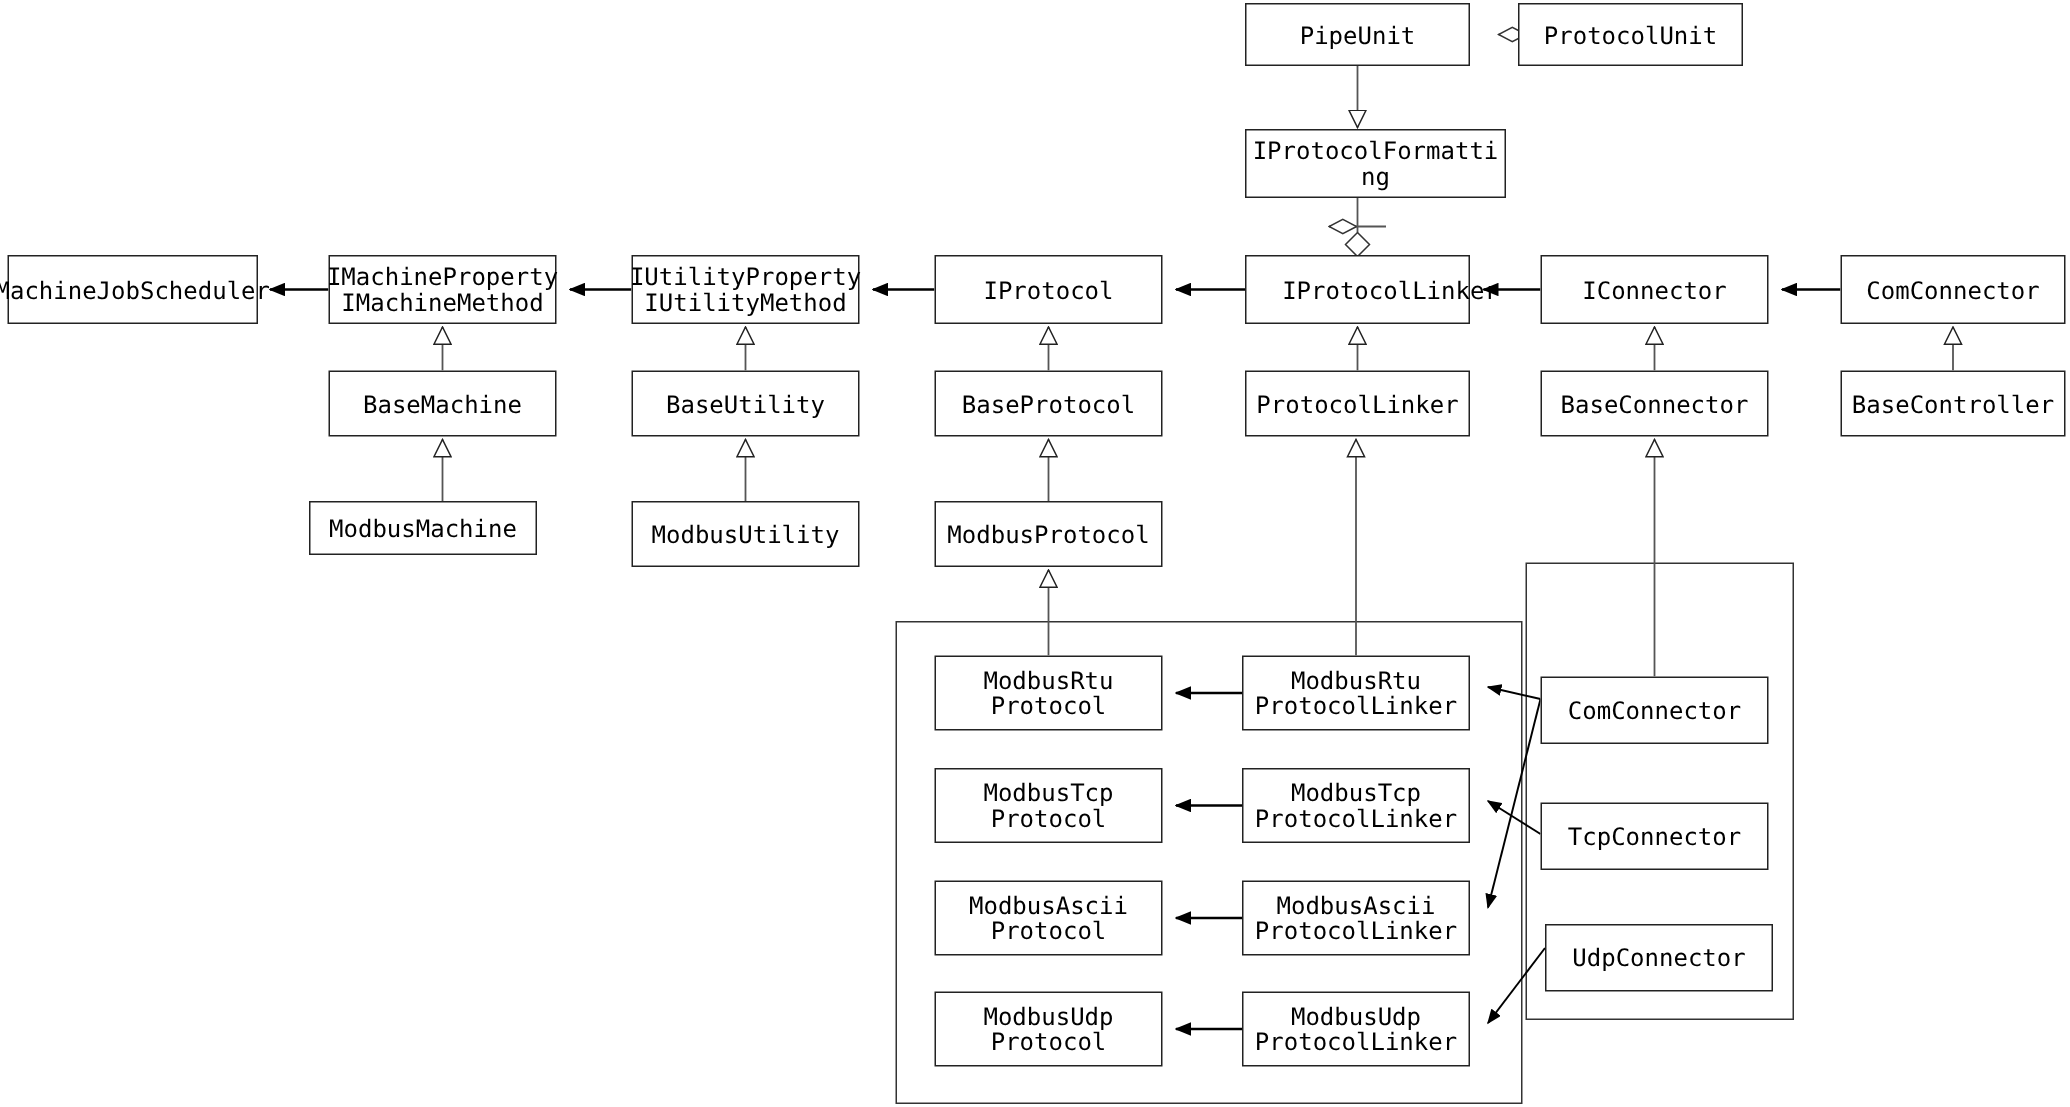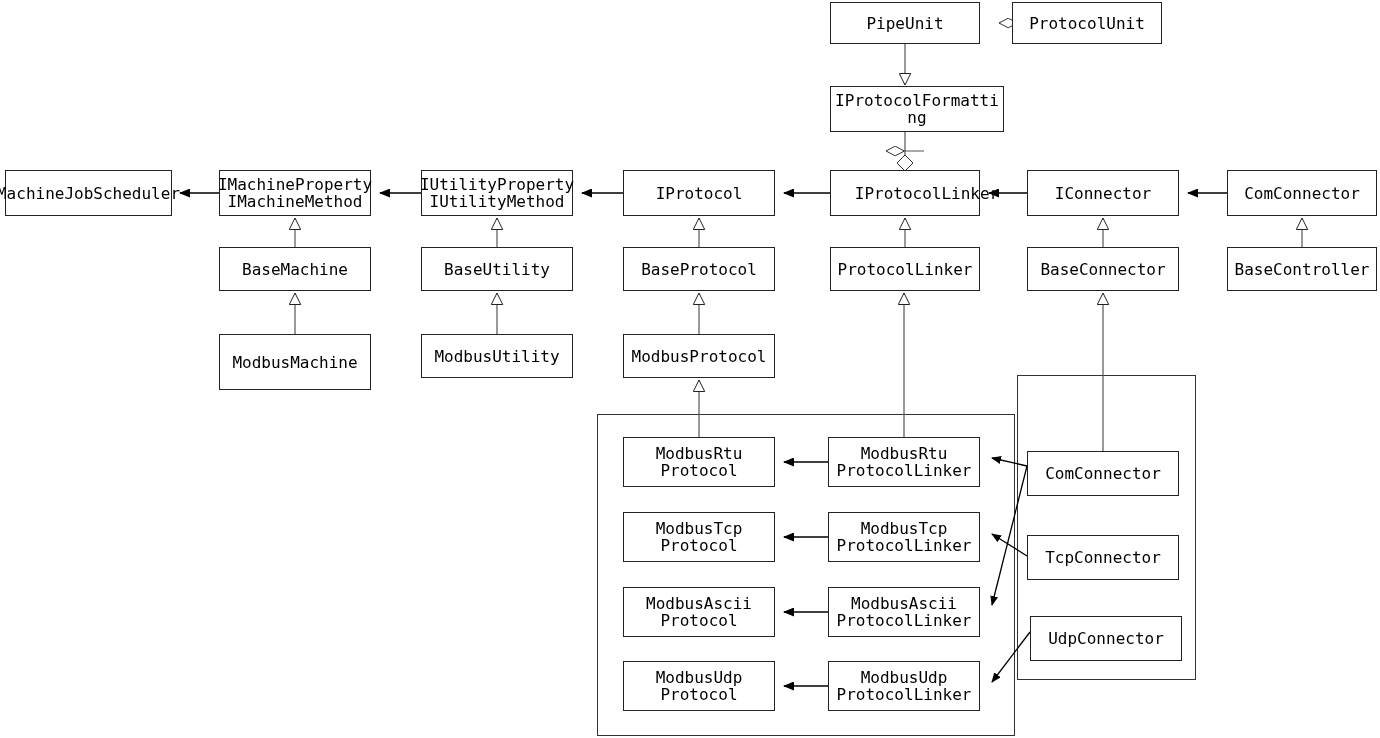--- a/index.html
+++ b/index.html
@@ -201,21 +201,21 @@
   <div class="node" style="left:421px; top:247px; width:152px; height:44px;">BaseUtility</div>
 
   <div class="node" style="left:623px; top:247px; width:152px; height:44px;">BaseProtocol</div>
 
   <div class="node" style="left:830px; top:247px; width:150px; height:44px;">ProtocolLinker</div>
 
   <div class="node" style="left:1027px; top:247px; width:152px; height:44px;">BaseConnector</div>
 
   <div class="node" style="left:1227px; top:247px; width:150px; height:44px;">BaseController</div>
 
-  <div class="node" style="left:219px; top:334px; width:152px; height:56px;">ModbusMachine</div>
+  <div class="node" style="left:206px; top:334px; width:152px; height:36px;">ModbusMachine</div>
 
   <div class="node" style="left:421px; top:334px; width:152px; height:44px;">ModbusUtility</div>
 
   <div class="node" style="left:623px; top:334px; width:152px; height:44px;">ModbusProtocol</div>
 
   <div class="node" style="left:623px; top:437px; width:152px; height:50px;">ModbusRtu
 Protocol</div>
 
   <div class="node" style="left:828px; top:437px; width:152px; height:50px;">ModbusRtu
 ProtocolLinker</div>

